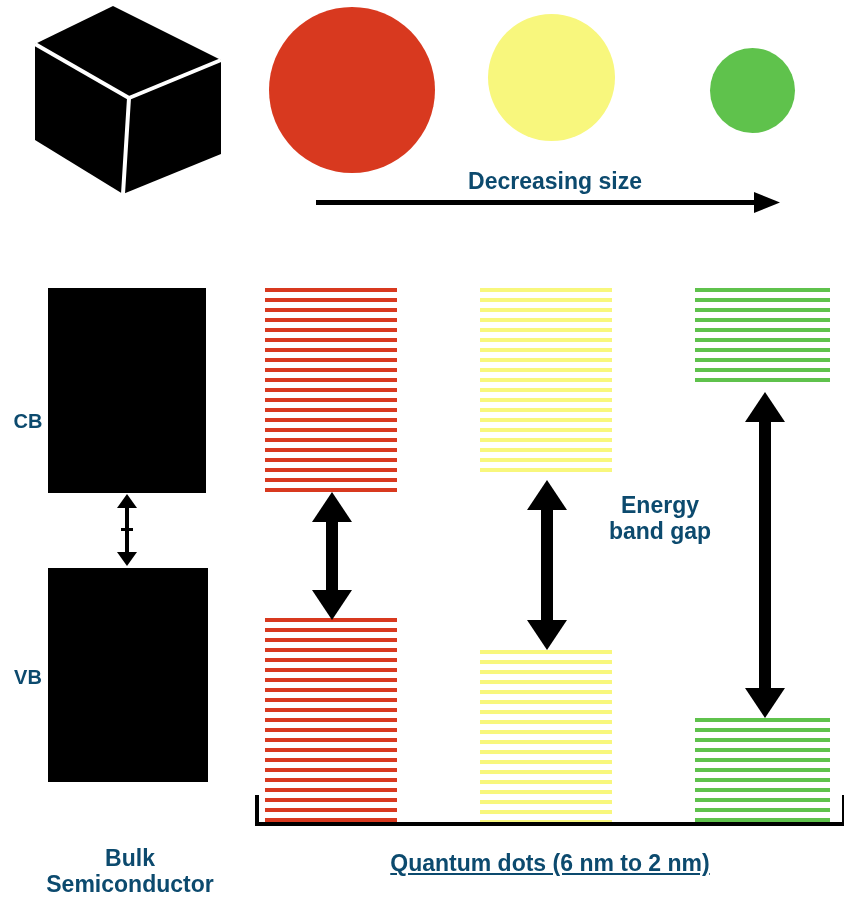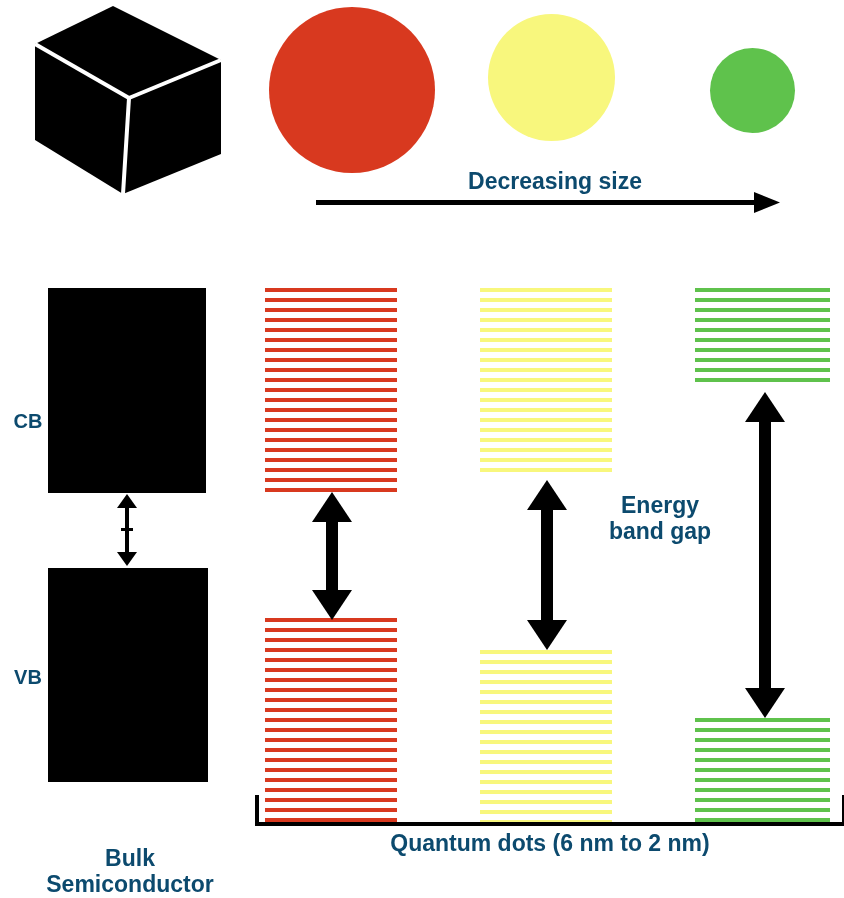--- a/index.html
+++ b/index.html
@@ -81,17 +81,17 @@
   <svg class="abs" style="left:743px; top:392px;" width="44" height="326" viewBox="0 0 44 326">
     <polygon points="22,0 2,30 42,30" fill="#000"></polygon>
     <polygon points="22,326 2,296 42,296" fill="#000"></polygon>
     <rect x="16" y="26" width="12" height="274" fill="#000"></rect>
   </svg>
 
   <div class="abs label lbl-23" style="left:605px; top:492px; width:110px;">Energy band gap</div>
 
   <div class="abs bracket" style="left:255px; top:795px; width:583px; height:27px;"></div>
 
-  <div class="abs label lbl-23" style="left:300px; top:830px; width:500px;">Quantum dots (6 nm to 2 nm)</div>
+  <div class="abs label lbl-23" style="left:300px; top:850px; width:500px;text-decoration:underline;">Quantum dots (6 nm to 2 nm)</div>
 
   <div class="abs label lbl-23" style="left:30px; top:833px; width:200px;margin-top:12px;">Bulk Semiconductor</div>
 
 </div>
 
 </body></html>

